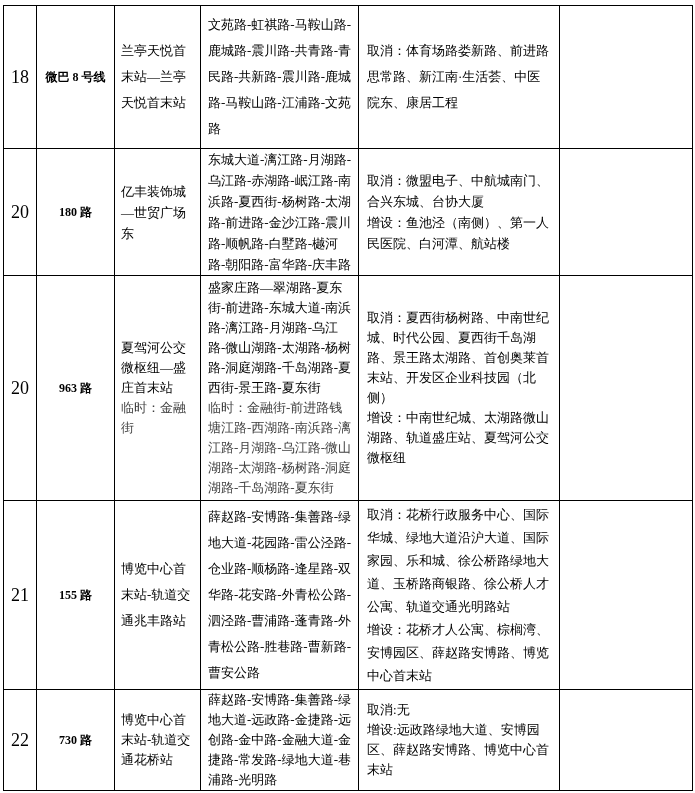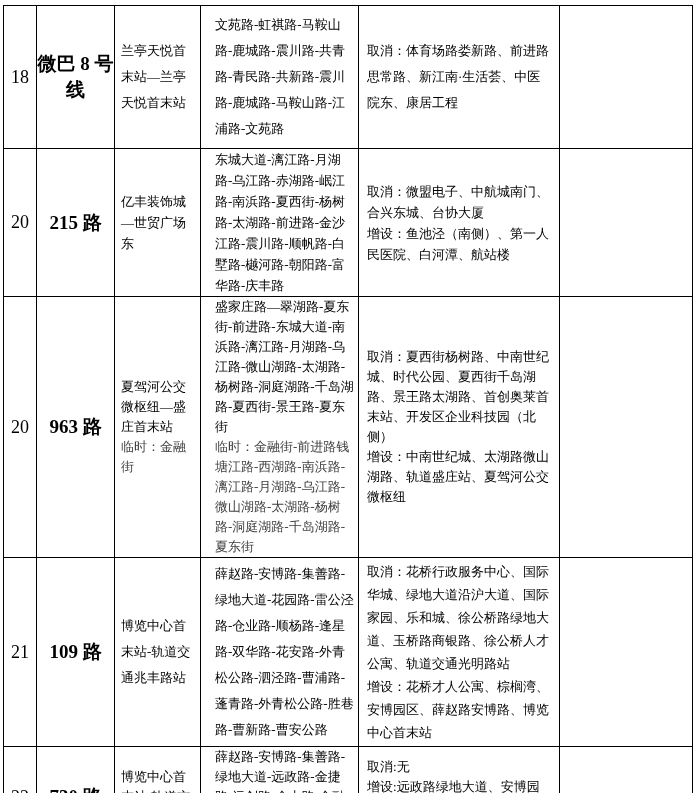--- a/index.html
+++ b/index.html
@@ -14,23 +14,23 @@
   }
   td {
     border:1px solid #000000;
     vertical-align:middle;
     font-size:13px;
     word-break:break-all;
     overflow:hidden;
     padding:0;
   }
   td.c-no   { text-align:center; font-size:18px; }
-  td.c-route{ text-align:center; font-weight:bold; font-size:19px; }
+  td.c-route{ text-align:center; font-weight:bold; font-size:12px; }
   td.c-station{ padding:0 6px; }
-  td.c-path { padding:0 4px 0 14px; }
+  td.c-path { padding:0 4px 0 7px; }
   td.c-chg  { padding:0 6px 0 8px; }
   td.c-empty{ }
   .b { font-weight:normal; }
   .red { color:#404040; }
   
   tr.r0 { height:143px; } tr.r0 td { line-height:26px; }
   tr.r1 { height:125px; } tr.r1 td { line-height:21px; }
   tr.r2 { height:225px; } tr.r2 td { line-height:20px; }
   tr.r3 { height:189px; } tr.r3 td { line-height:26px; } tr.r3 td.c-chg { line-height:23px; }
   tr.r4 { height:100px; } tr.r4 td { line-height:20px; }
@@ -60,21 +60,21 @@
         <span>文苑路-虹祺路-马鞍山路-鹿城路-震川路-共青路-青民路-共新路-震川路-鹿城路-马鞍山路-江浦路-文苑路</span>
       </td>
       <td class="c-chg">
         <div><span class="b">取消：</span><span>体育场路娄新路、前进路思常路、新江南·生活荟、中医院东、康居工程</span></div>
       </td>
       <td class="c-empty"></td>
     </tr>
 
     <tr class="r1">
       <td class="c-no">20</td>
-      <td class="c-route">215 路</td>
+      <td class="c-route">180 路</td>
       <td class="c-station">
         <span>亿丰装饰城—世贸广场东</span>
       </td>
       <td class="c-path">
         <span>东城大道-漓江路-月湖路-乌江路-赤湖路-岷江路-南浜路-夏西街-杨树路-太湖路-前进路-金沙江路-震川路-顺帆路-白墅路-樾河路-朝阳路-富华路-庆丰路</span>
       </td>
       <td class="c-chg">
         <div><span class="b">取消：</span><span>微盟电子、中航城南门、合兴东城、台协大厦</span></div>
         <div><span class="b">增设：</span><span>鱼池泾（南侧）、第一人民医院、白河潭、航站楼</span></div>
       </td>
@@ -94,21 +94,21 @@
       </td>
       <td class="c-chg">
         <div><span class="b">取消：</span><span>夏西街杨树路、中南世纪城、时代公园、夏西街千岛湖路、景王路太湖路、首创奥莱首末站、开发区企业科技园（北侧）</span></div>
         <div><span class="b">增设：</span><span>中南世纪城、太湖路微山湖路、轨道盛庄站、夏驾河公交微枢纽</span></div>
       </td>
       <td class="c-empty"></td>
     </tr>
 
     <tr class="r3">
       <td class="c-no">21</td>
-      <td class="c-route">109 路</td>
+      <td class="c-route">155 路</td>
       <td class="c-station">
         <span>博览中心首末站-轨道交通兆丰路站</span>
       </td>
       <td class="c-path">
         <span>薛赵路-安博路-集善路-绿地大道-花园路-雷公泾路-仓业路-顺杨路-逢星路-双华路-花安路-外青松公路-泗泾路-曹浦路-蓬青路-外青松公路-胜巷路-曹新路-曹安公路</span>
       </td>
       <td class="c-chg">
         <div><span class="b">取消：</span><span>花桥行政服务中心、国际华城、绿地大道沿沪大道、国际家园、乐和城、徐公桥路绿地大道、玉桥路商银路、徐公桥人才公寓、轨道交通光明路站</span></div>
         <div><span class="b">增设：</span><span>花桥才人公寓、棕榈湾、安博园区、薛赵路安博路、博览中心首末站</span></div>
       </td>

